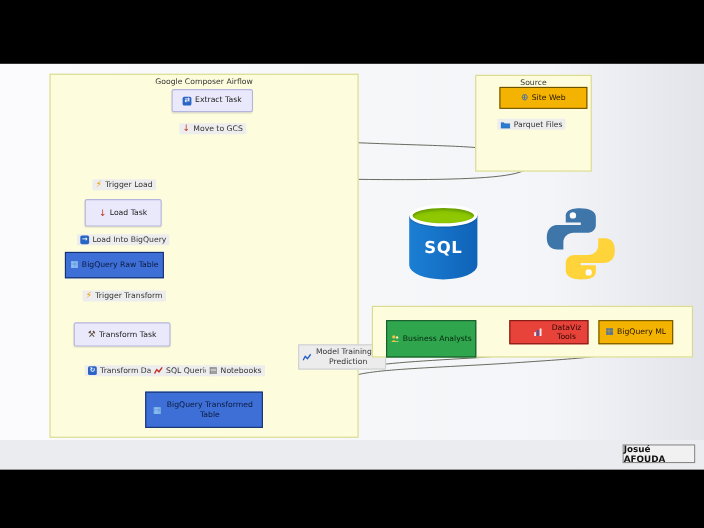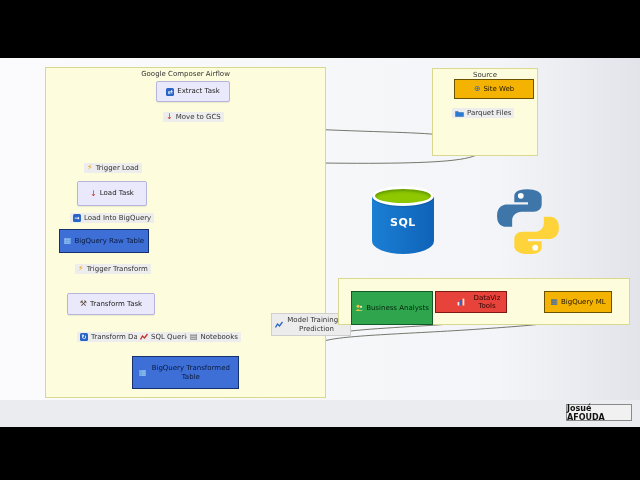--- a/index.html
+++ b/index.html
@@ -45,21 +45,21 @@
 
   
   .sql-logo { position:absolute; left:372px; top:128px; width:62px; height:72px; }
   .cyl-body { position:absolute; top:10px; left:0; width:62px; height:58px;
               background:linear-gradient(90deg,#1b7fd4 0%,#0f63b8 100%);
               border-radius:0 0 31px 31px / 0 0 13px 13px; }
   .cyl-top  { position:absolute; top:0; left:0; width:62px; height:20px; background:#8fc800;
               border:3px solid #fff; border-radius:50%;
               box-shadow:inset 0 2px 3px rgba(40,90,0,.45), 0 1px 1px rgba(0,0,0,.15); }
   .sql-text { position:absolute; left:0; top:30px; width:100%; text-align:center;
-              color:#fff; font-weight:bold; font-size:11px; letter-spacing:.5px; }
+              color:#fff; font-weight:bold; font-size:15px; letter-spacing:.5px; }
 
   .python-logo { position:absolute; left:492px; top:126px; width:72px; height:74px; }
 
   
   .ja-logo { position:absolute; left:1px; top:320px; width:42px; height:40px; }
   .ja-text { position:absolute; left:17px; top:9px; font-size:10px; font-weight:bold; color:#d32f2f; }
   .datatech-text { position:absolute; left:3px; top:28px; font-size:4px; font-weight:bold;
                    color:#d32f2f; letter-spacing:.4px; }
   .presenter { position:absolute; left:566px; top:346px; width:66px; height:17px;
                background:#f1f1f1; border:1px solid #8a8a8a; display:flex; align-items:center;
@@ -194,21 +194,21 @@
       <div class="node green" style="left:12px; top:12px; width:82px; height:34px;">
         <svg class="isvg" width="8" height="8" viewBox="0 0 8 8">
           <circle cx="3" cy="2.3" r="1.5" fill="#f6c23e"></circle>
           <path d="M0.8,7 a2.3,2.3 0 0 1 4.4,0 z" fill="#f6c23e"></path>
           <circle cx="6" cy="2.8" r="1.1" fill="#fce9b5"></circle>
           <path d="M4.6,7 a1.8,1.8 0 0 1 3,0 z" fill="#fce9b5"></path>
         </svg>
         <span>Business Analysts</span>
       </div>
 
-      <div class="node red" style="left:96px; top:12px; width:72px; height:22px;padding-left:21px;">
+      <div class="node red" style="left:124px; top:12px; width:72px; height:22px;padding-left:21px;">
         <svg class="isvg" width="8" height="8" viewBox="0 0 8 8">
           <rect x="0.6" y="4" width="1.7" height="3.5" fill="#fce9e7"></rect>
           <rect x="3.1" y="2" width="1.7" height="5.5" fill="#2a64c5"></rect>
           <rect x="5.6" y="0.6" width="1.7" height="6.9" fill="#fce9e7"></rect>
         </svg>
         <span>DataViz Tools</span>
       </div>
 
       <div class="node gold" style="left:205px; top:12px; width:68px; height:22px;">
         <span class="iglyph c-blue">▦</span>

